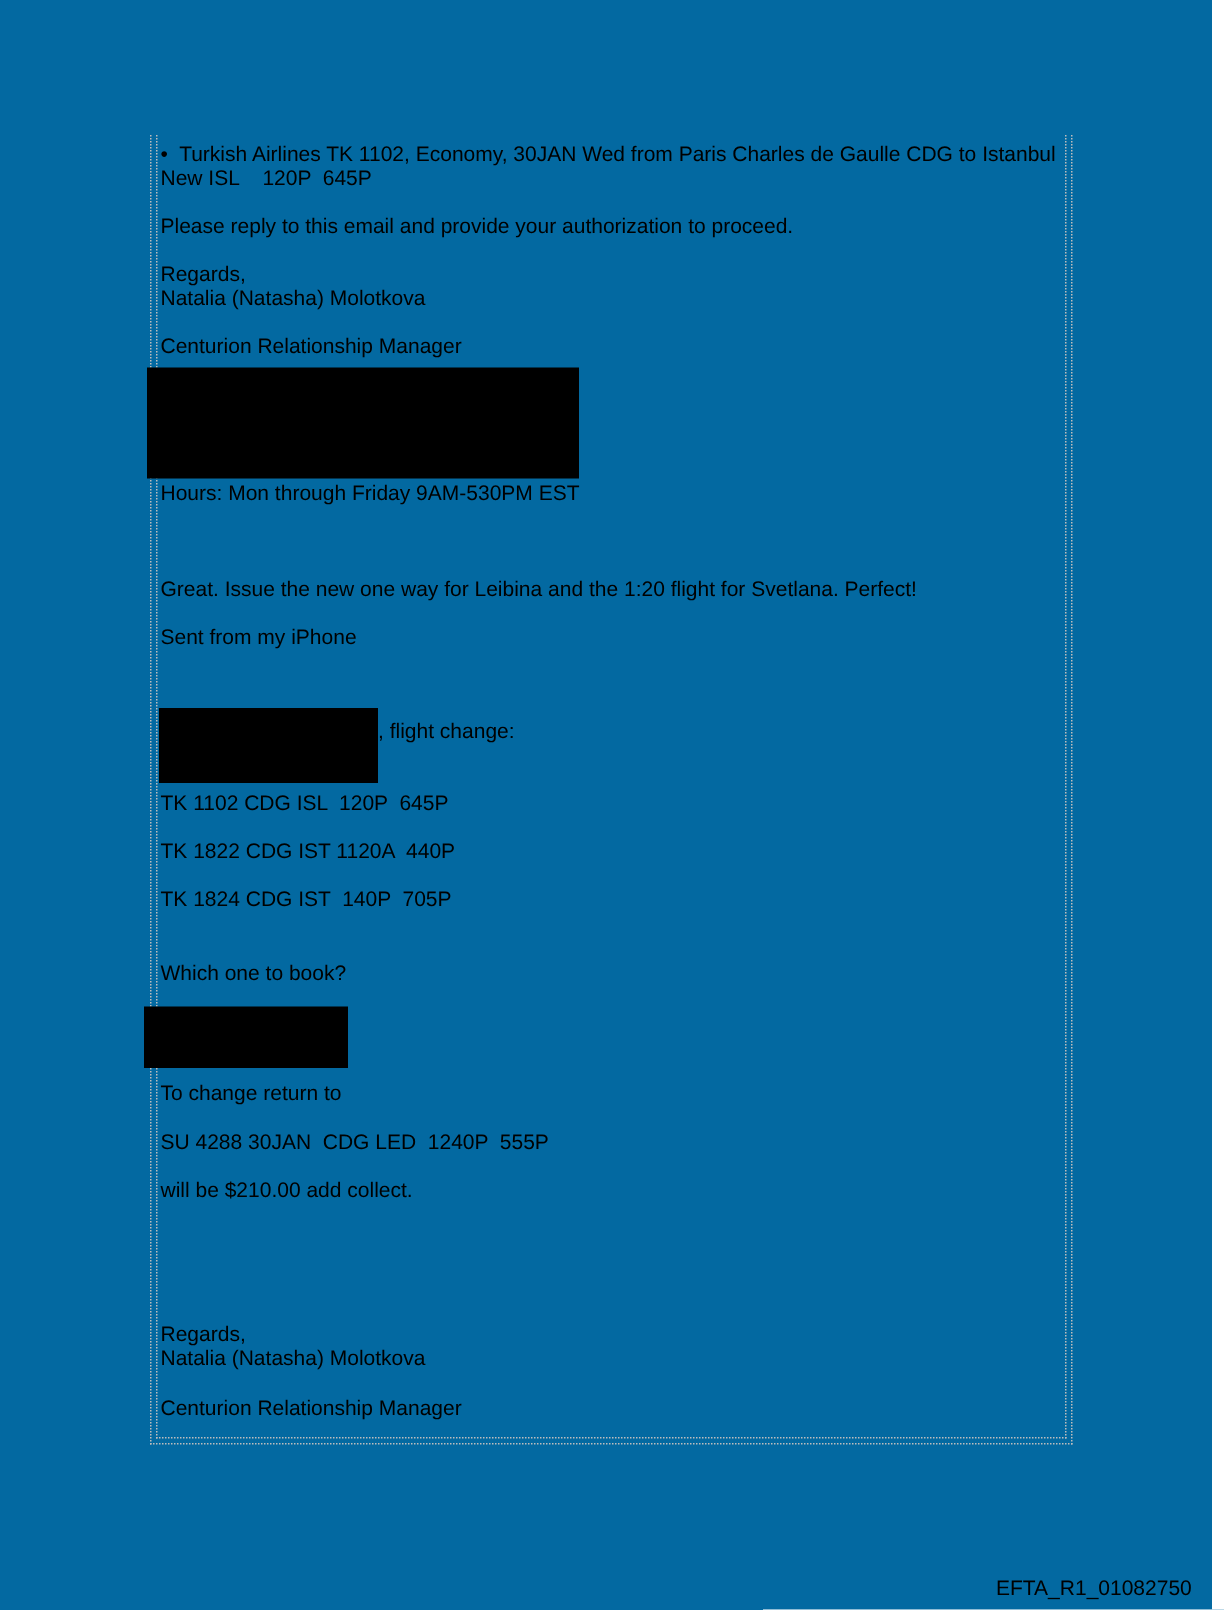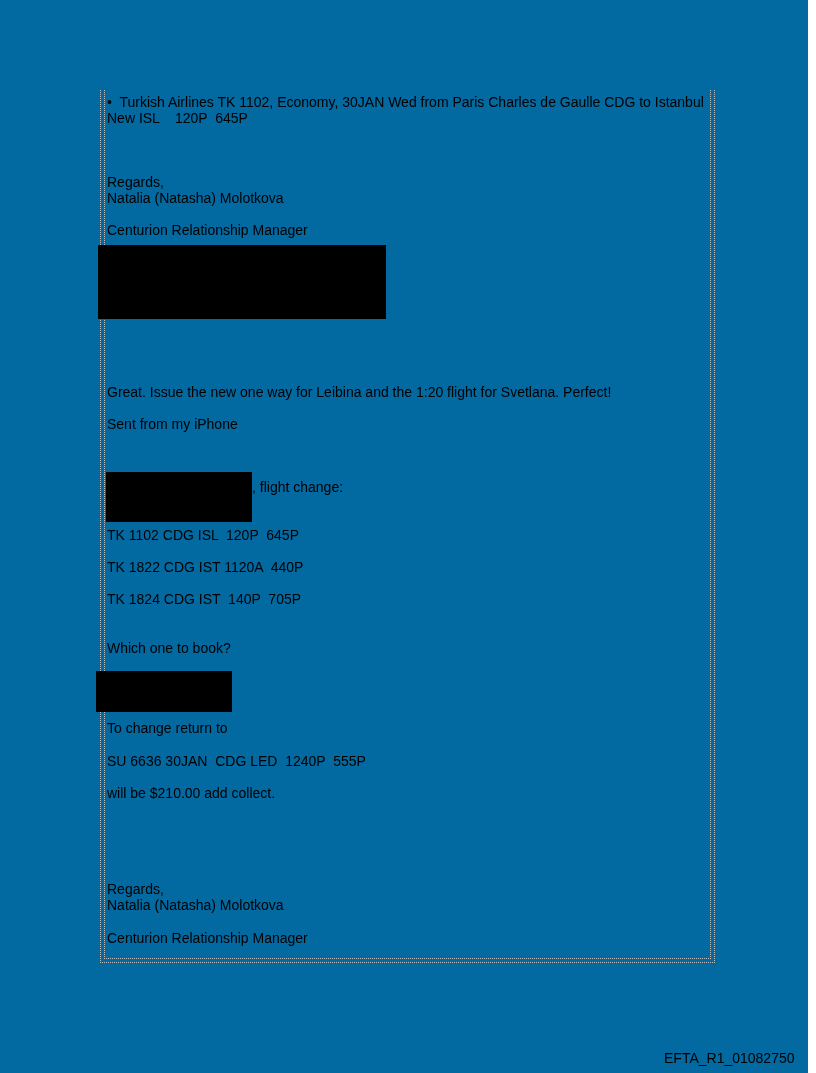--- a/index.html
+++ b/index.html
@@ -55,42 +55,44 @@
 </head>
 <body>
 
 <div class="page">
 
   <div class="doc-border outer"></div>
   <div class="doc-border inner"></div>
 
   <div class="line" style="top:94px">•  Turkish Airlines TK 1102, Economy, 30JAN Wed from Paris Charles de Gaulle CDG to Istanbul</div>
   <div class="line" style="top:110px">New ISL    120P  645P</div>
+  <div class="line" style="top:142px">Please reply to this email and provide your authorization to proceed.</div>
   <div class="line" style="top:174px">Regards,</div>
   <div class="line" style="top:190px">Natalia (Natasha) Molotkova</div>
   <div class="line" style="top:222px">Centurion Relationship Manager</div>
 
   <div class="redaction" style="left:98px;top:245px;width:288px;height:74px"></div>
 
+  <div class="line" style="top:320px">Hours: Mon through Friday 9AM-530PM EST</div>
 
   <div class="line" style="top:384px">Great. Issue the new one way for Leibina and the 1:20 flight for Svetlana. Perfect!</div>
   <div class="line" style="top:416px">Sent from my iPhone</div>
 
   <div class="redaction" style="left:106px;top:472px;width:146px;height:50px"></div>
   <div class="line" style="left:252px;top:479px">, flight change:</div>
 
   <div class="line" style="top:527px">TK 1102 CDG ISL  120P  645P</div>
   <div class="line" style="top:559px">TK 1822 CDG IST 1120A  440P</div>
   <div class="line" style="top:591px">TK 1824 CDG IST  140P  705P</div>
   <div class="line" style="top:640px">Which one to book?</div>
 
   <div class="redaction" style="left:96px;top:671px;width:136px;height:41px"></div>
 
   <div class="line" style="top:720px">To change return to</div>
-  <div class="line" style="top:753px">SU 6636 30JAN  CDG LED  1240P  555P</div>
+  <div class="line" style="top:753px">SU 4288 30JAN  CDG LED  1240P  555P</div>
   <div class="line" style="top:785px">will be $210.00 add collect.</div>
   <div class="line" style="top:881px">Regards,</div>
   <div class="line" style="top:897px">Natalia (Natasha) Molotkova</div>
   <div class="line" style="top:930px">Centurion Relationship Manager</div>
 
   <div class="bates">EFTA_R1_01082750</div>
 
 </div>
 
 </body></html>

